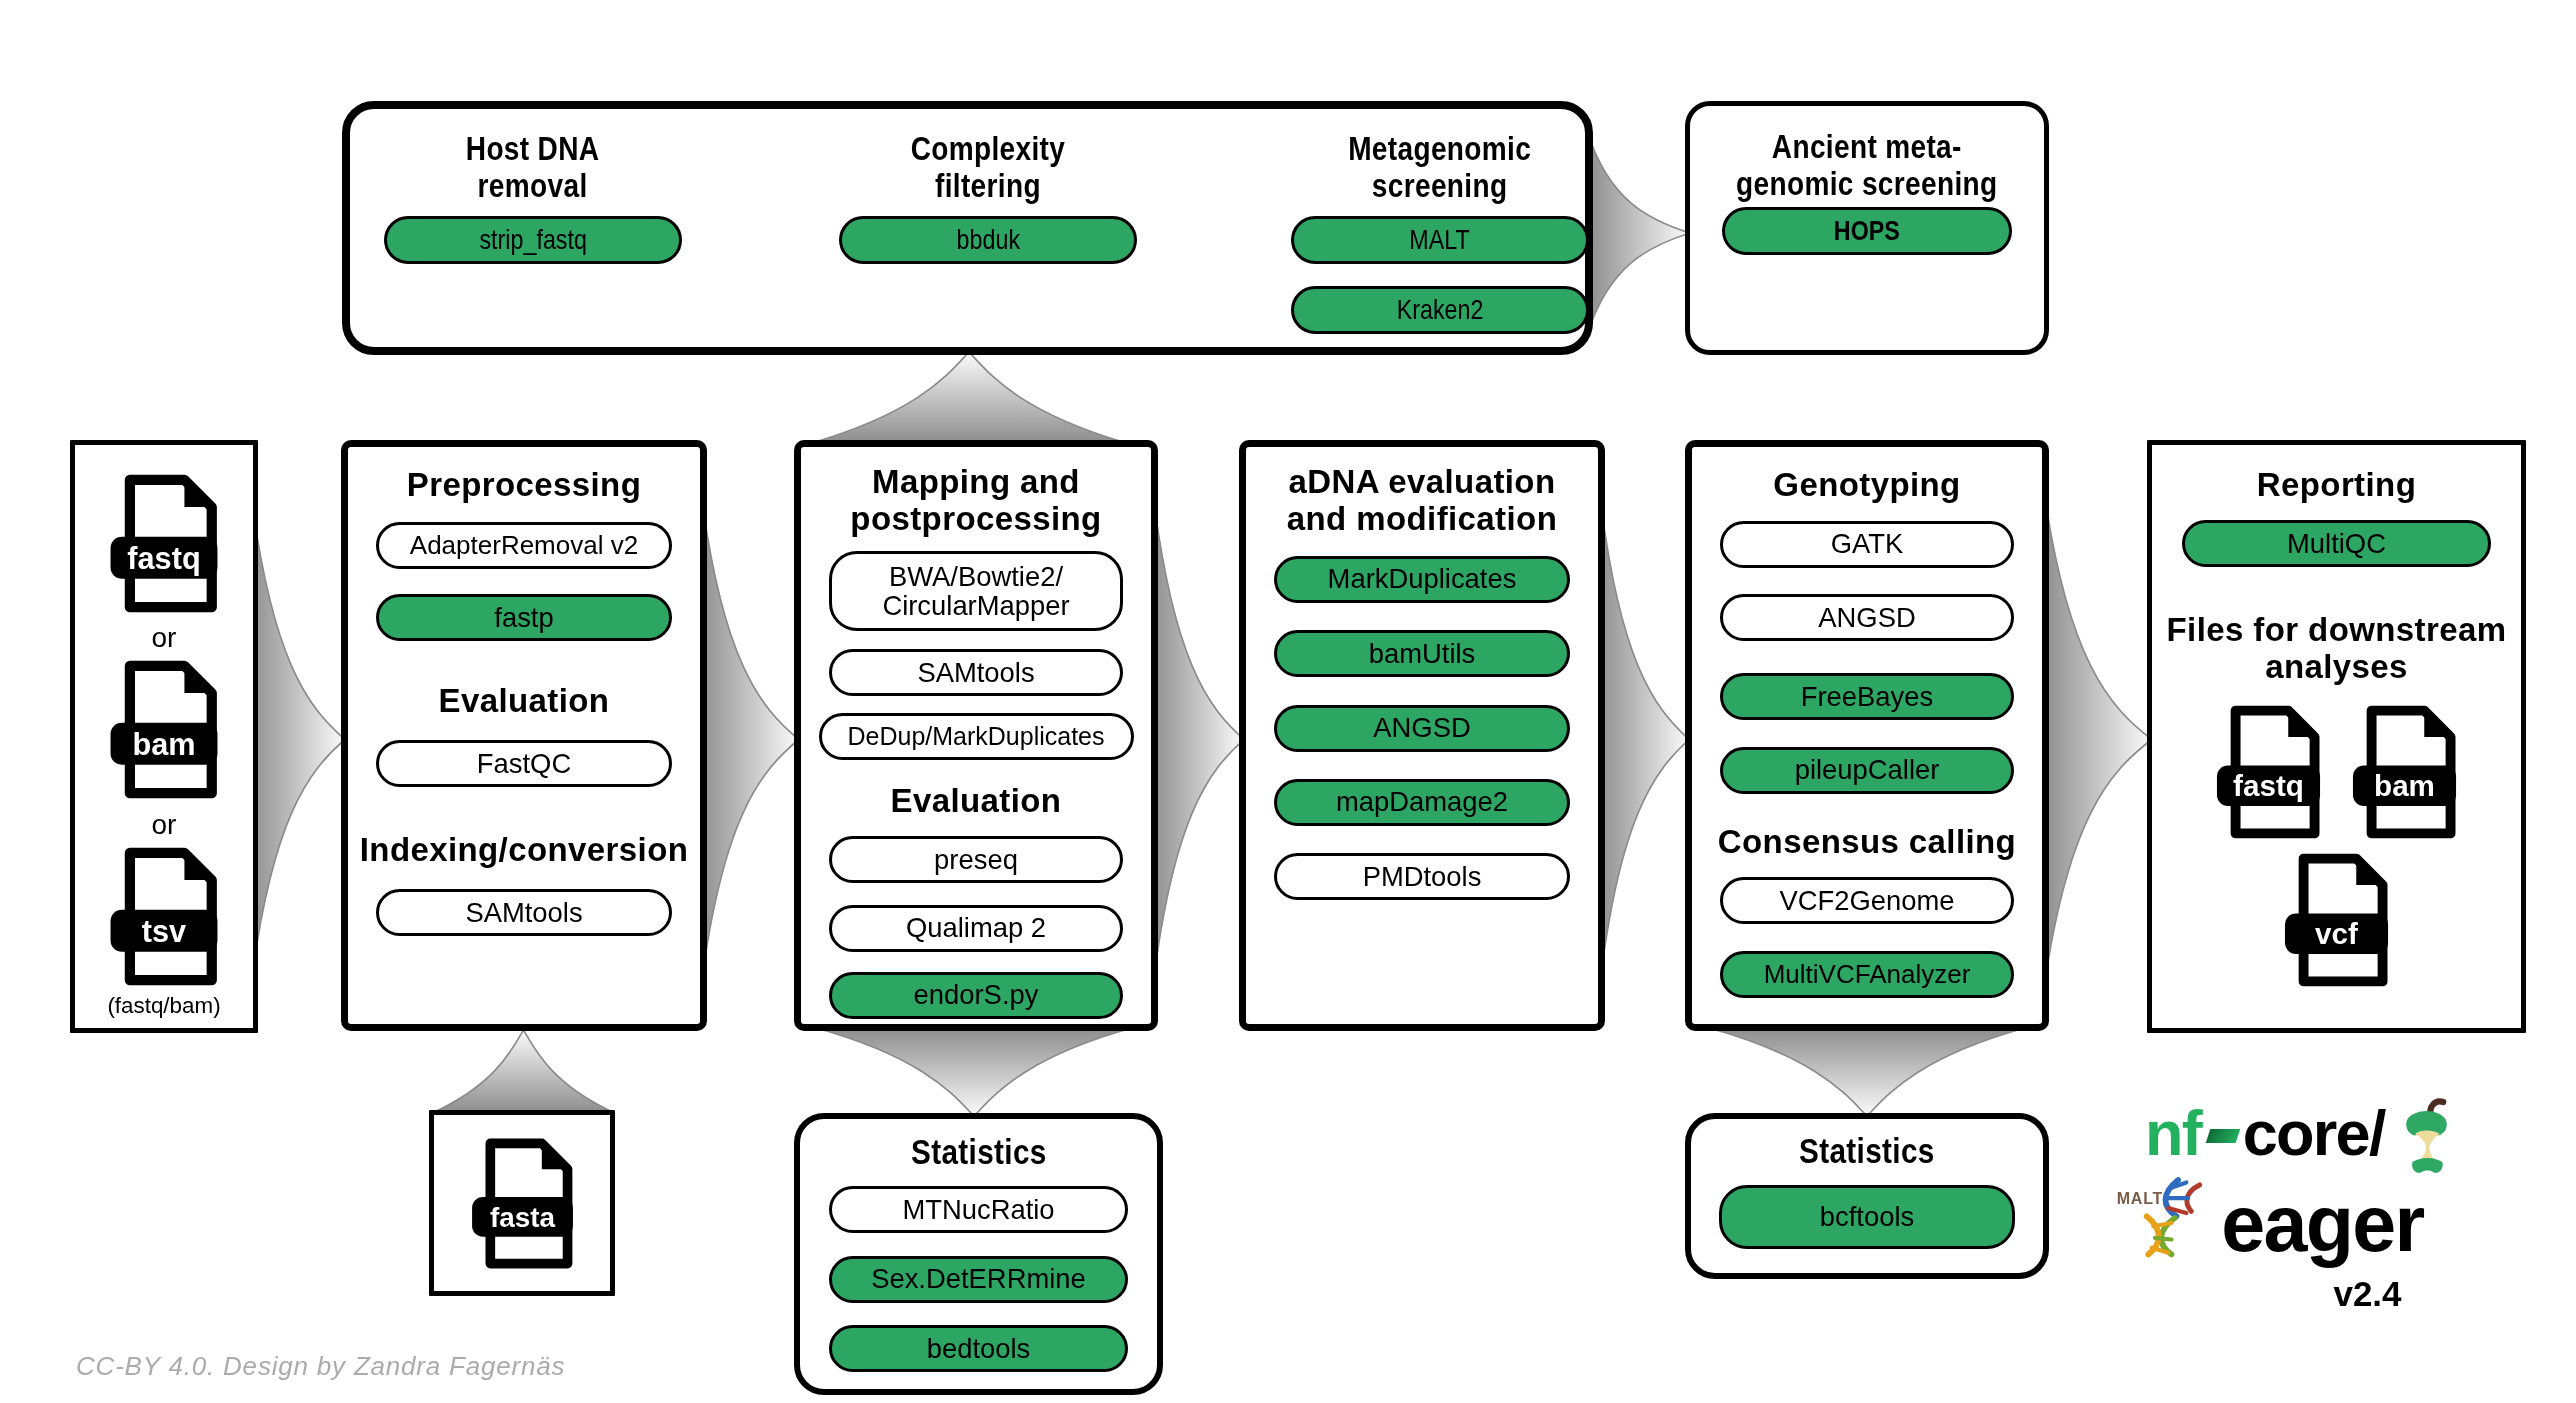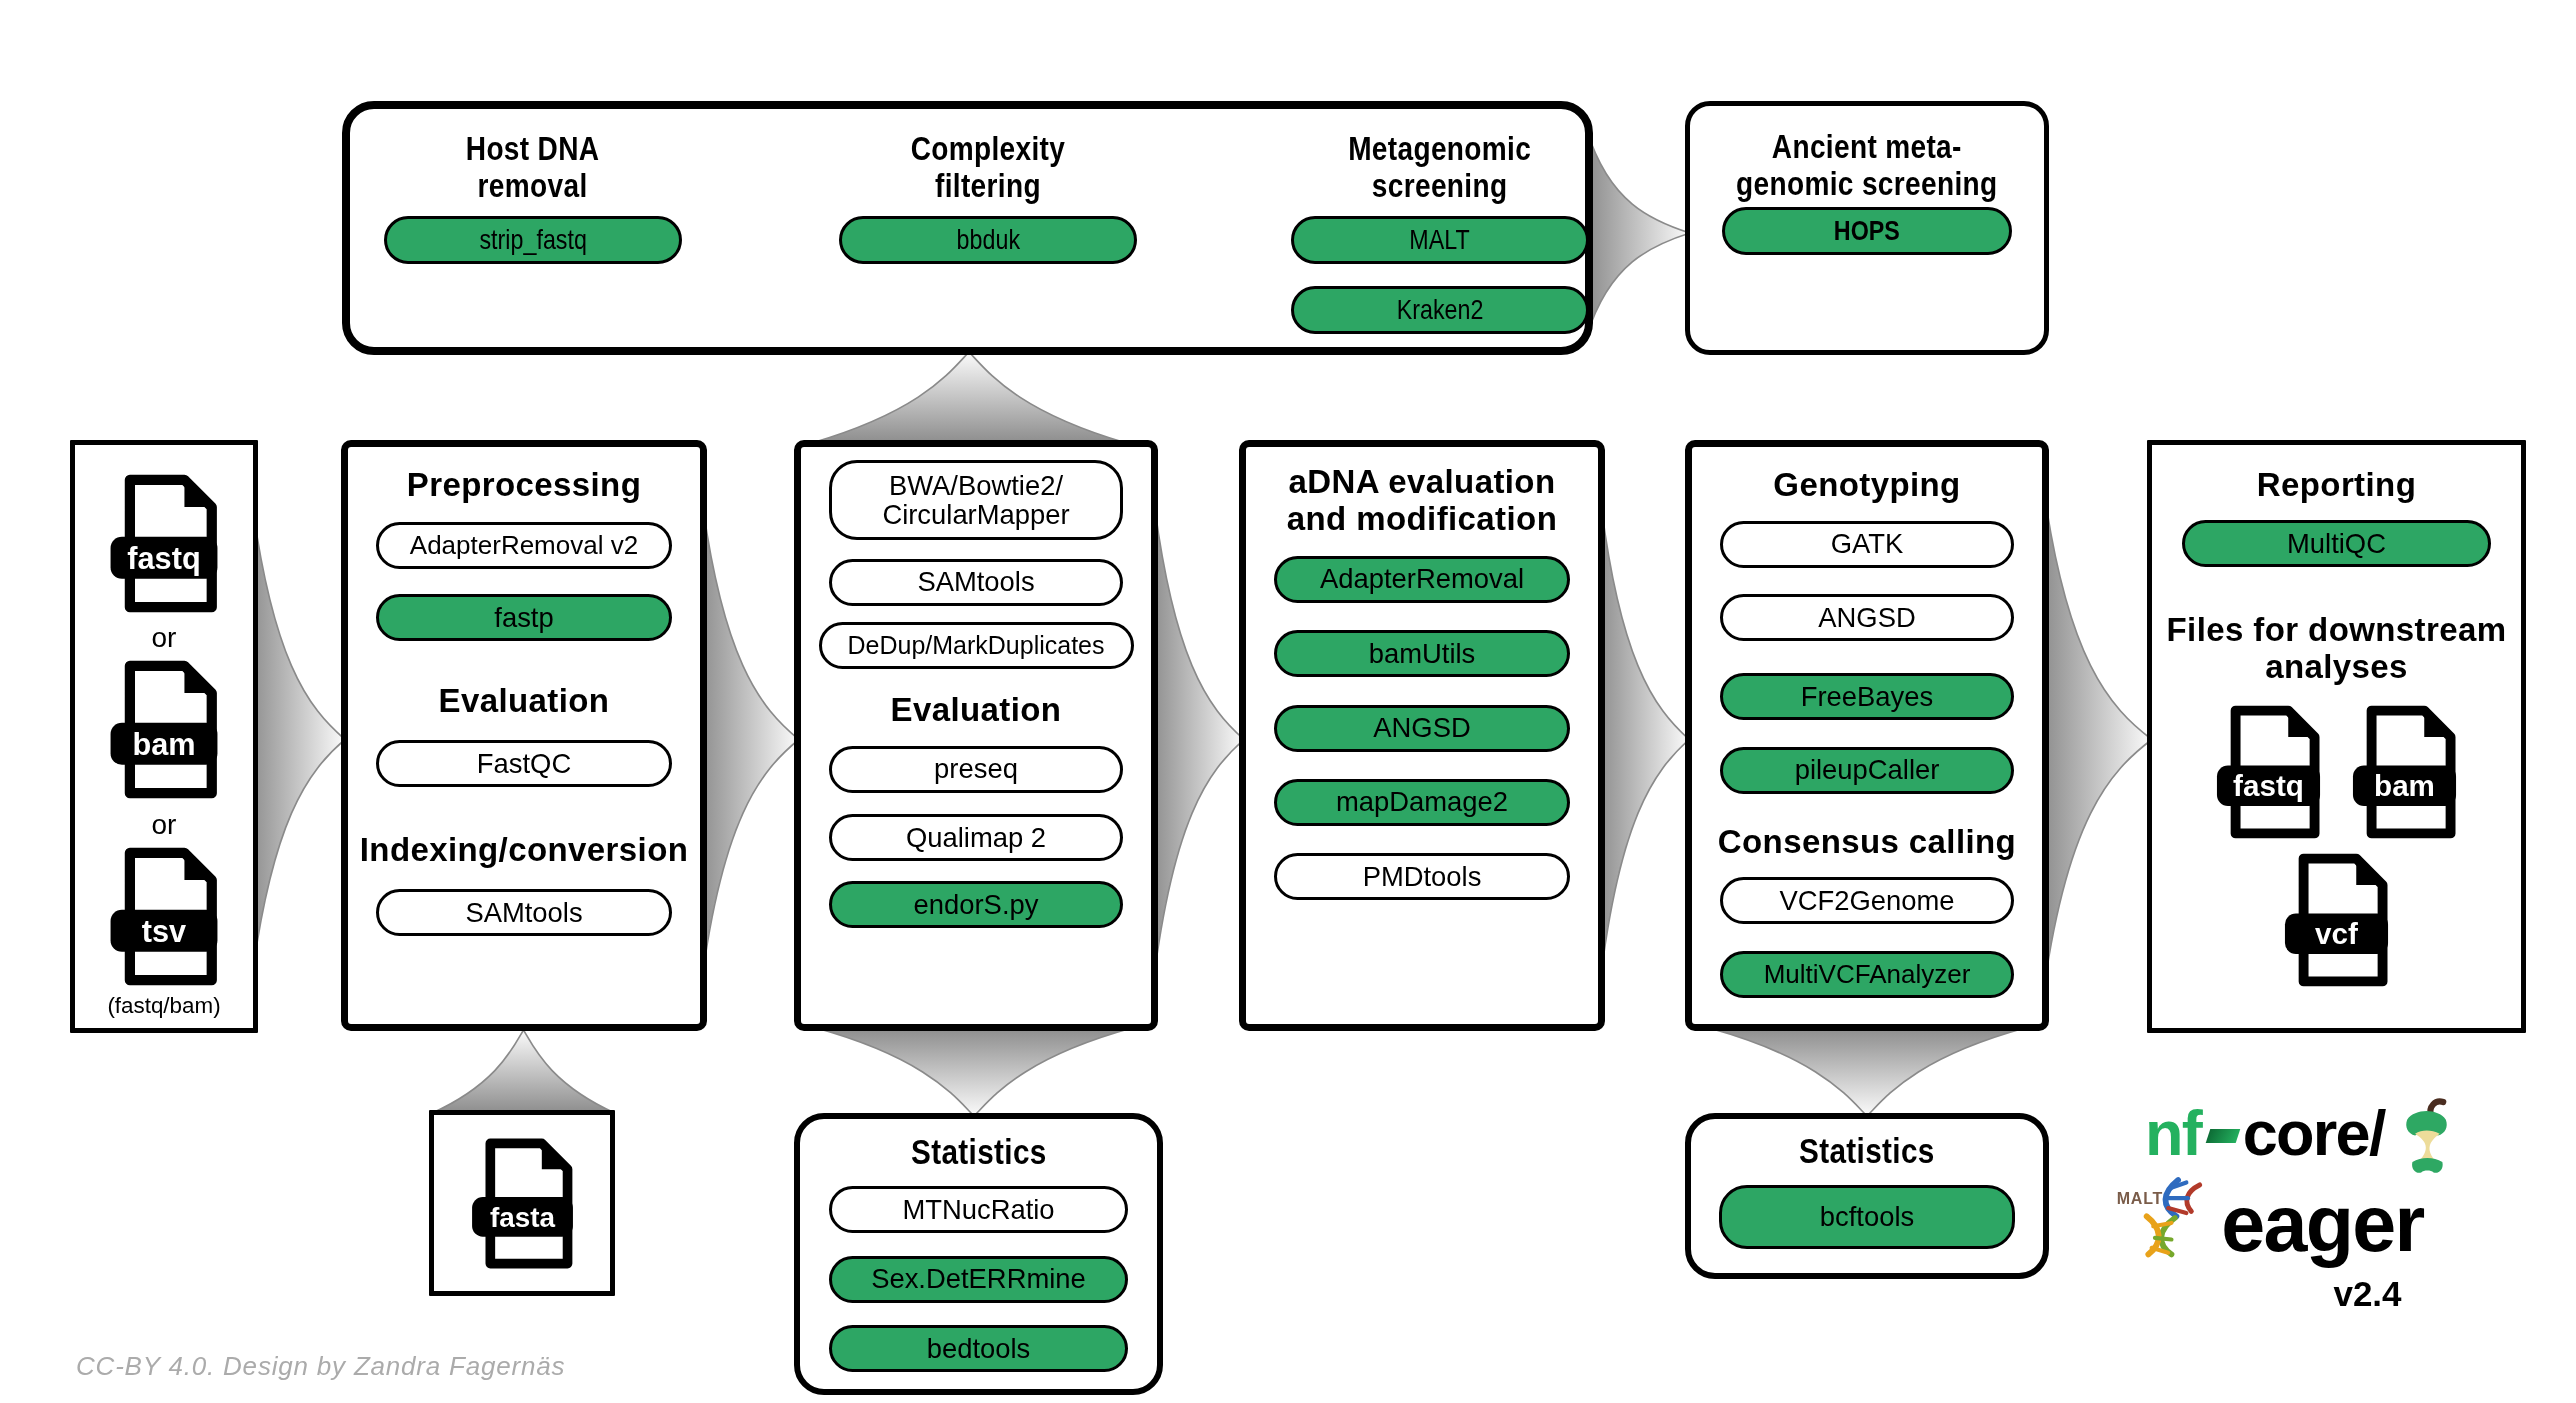--- a/index.html
+++ b/index.html
@@ -207,38 +207,42 @@
   <div class="box-title" style="margin-top:20px;">Preprocessing</div>
   <div class="pill" style="margin-top:18.3px;font-size:26px;">AdapterRemoval v2</div>
   <div class="pill green" style="margin-top:25px;">fastp</div>
   <div class="box-title" style="margin-top:42px;">Evaluation</div>
   <div class="pill" style="margin-top:20px;">FastQC</div>
   <div class="box-title" style="margin-top:45px;">Indexing/conversion</div>
   <div class="pill" style="margin-top:20px;">SAMtools</div>
 </div>
 
 <div class="box" style="left:794px;top:440px;width:364px;height:591px;">
+  <div class="box-title" style="margin-top:16.6px;">
+    <div>Mapping and</div>
+      <div>postprocessing</div>
+  </div>
   <div class="pill two-line" style="margin-top:13.3px;">
     <div>BWA/Bowtie2/</div>
       <div>CircularMapper</div>
   </div>
   <div class="pill" style="margin-top:18.3px;">SAMtools</div>
   <div class="pill" style="margin-top:16.6px;font-size:25px;width:90%;">DeDup/MarkDuplicates</div>
   <div class="box-title" style="margin-top:23px;">Evaluation</div>
   <div class="pill" style="margin-top:16.6px;">preseq</div>
   <div class="pill" style="margin-top:21.6px;">Qualimap 2</div>
   <div class="pill green" style="margin-top:20px;">endorS.py</div>
 </div>
 
 <div class="box" style="left:1239px;top:440px;width:366px;height:591px;">
   <div class="box-title" style="margin-top:16.6px;">
     <div>aDNA evaluation</div>
       <div>and modification</div>
   </div>
-  <div class="pill green" style="margin-top:18.3px;">AdapterRemoval</div>
+  <div class="pill green" style="margin-top:18.3px;">MarkDuplicates</div>
   <div class="pill green" style="margin-top:27.4px;">bamUtils</div>
   <div class="pill green" style="margin-top:27.4px;">ANGSD</div>
   <div class="pill green" style="margin-top:27.4px;">mapDamage2</div>
   <div class="pill" style="margin-top:27.4px;">PMDtools</div>
 </div>
 
 <div class="box" style="left:1685px;top:440px;width:364px;height:591px;">
   <div class="box-title" style="margin-top:20px;">Genotyping</div>
   <div class="pill" style="margin-top:16.6px;">GATK</div>
   <div class="pill" style="margin-top:26.6px;">ANGSD</div>

